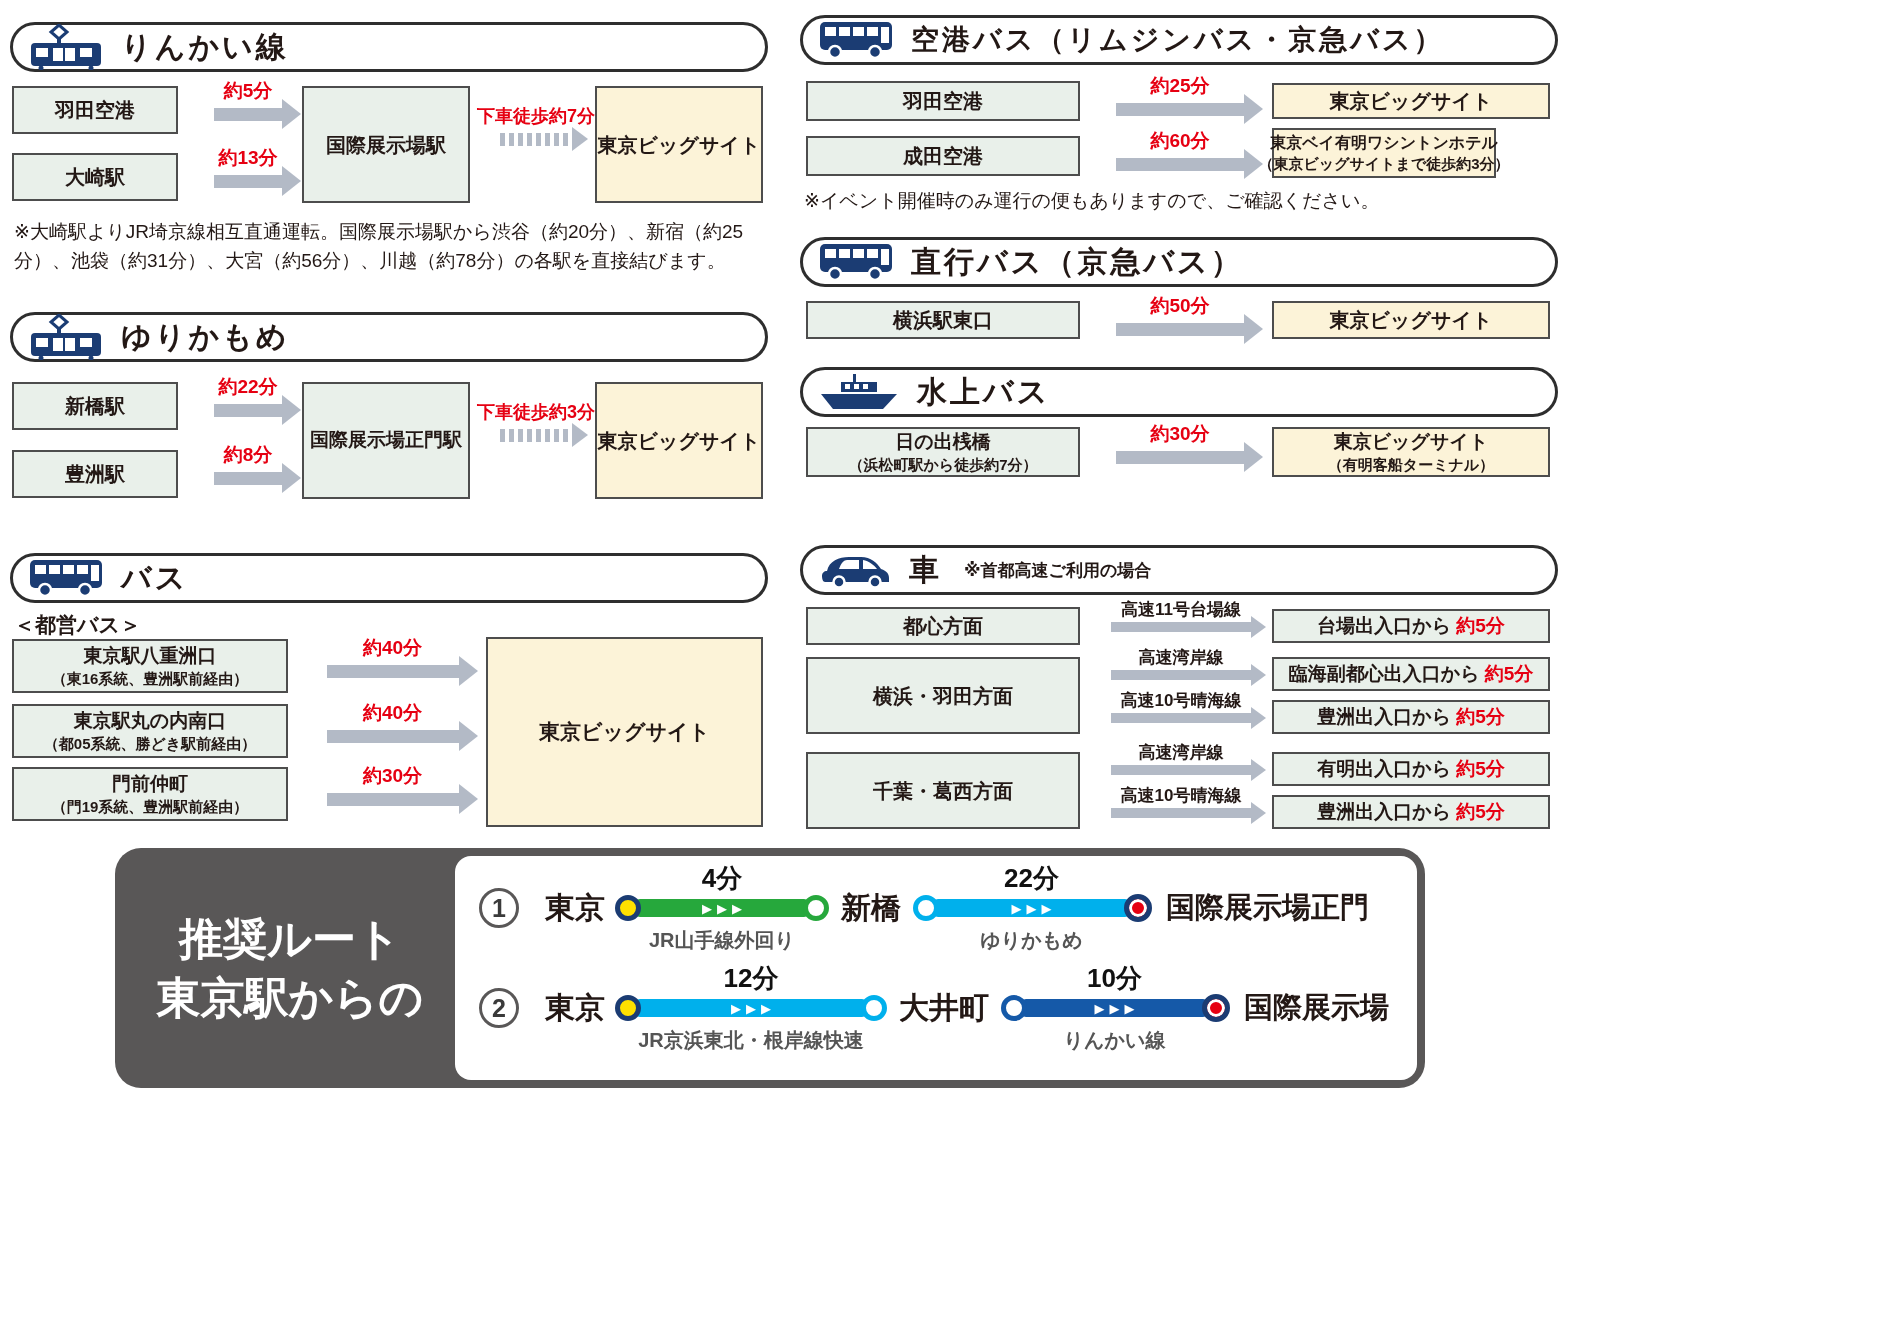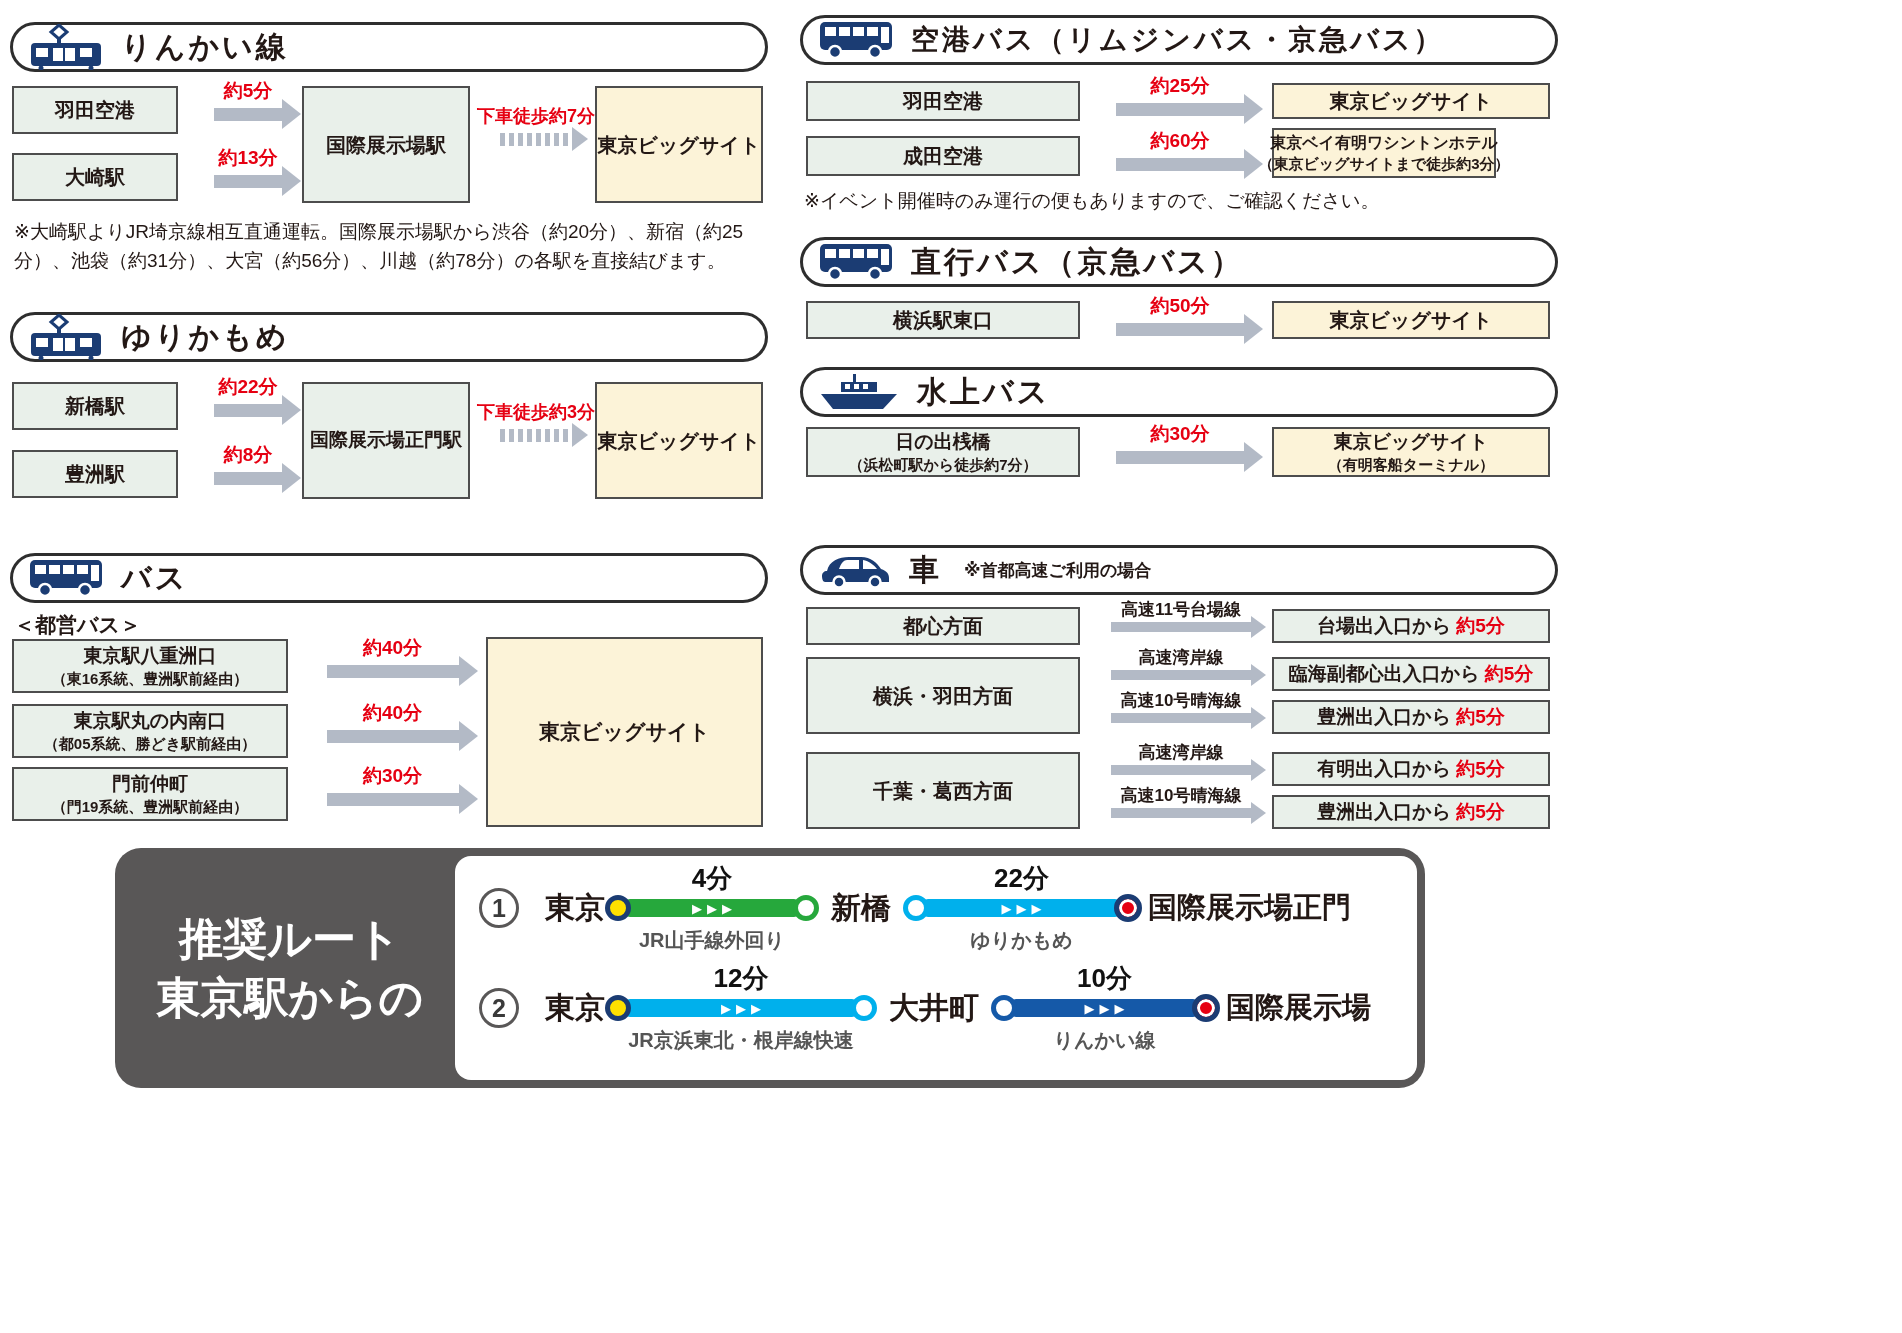--- a/index.html
+++ b/index.html
@@ -42,23 +42,23 @@
   .ex-m{font-size:19px;font-weight:bold;color:#e60012;white-space:nowrap}
   
   #panel{position:absolute;left:115px;top:848px;width:1310px;height:240px;background:#595757;border-radius:26px}
   #panel .ptitle{position:absolute;left:10px;top:0;width:330px;height:100%;display:flex;flex-direction:column;
        align-items:center;justify-content:center;color:#fff;font-size:44px;font-weight:bold;line-height:1.35}
   #panel .inner{position:absolute;top:8px;right:8px;bottom:8px;width:962px;background:#fff;border-radius:16px}
   .rte{position:absolute;left:24px;height:96px;display:flex;align-items:center}
   .numc{flex:none;width:40px;height:40px;border:3px solid #595757;border-radius:50%;display:flex;align-items:center;
        justify-content:center;font-size:25px;font-weight:bold;color:#3a3a3a;margin-right:16px}
   .st{font-size:30px;font-weight:bold;white-space:nowrap}
-  .st.start{margin:0 0 0 10px}
+  .st.start{margin:0 10px 0 10px}
   .st.mid{margin:0 12px}
-  .st.end{margin-left:6px;font-size:29px}
+  .st.end{margin-left:14px;font-size:29px}
   .dot{position:relative;z-index:2;border-radius:50%;flex:none}
   .dot.y{width:26px;height:26px;background:#ffe100;border:5px solid #1b3c73}
   .dot.w{width:26px;height:26px;background:#fff}
   .dot.w.ring-green{border:5px solid #26a83c}
   .dot.w.ring-lblue{border:5px solid #00b0ec}
   .dot.w.ring-dblue{border:5px solid #1559a8}
   .dot.e{width:28px;height:28px;background:#e60012;border:5px solid #1b3c73;box-shadow:inset 0 0 0 3px #fff}
   .seg{position:relative;height:18px;margin:0 -10px;z-index:1;flex:none}
   .bg-green{background:#26a83c}.bg-lblue{background:#00b0ec}.bg-dblue{background:#1559a8}
   .seg .bar{position:absolute;left:0;right:0;top:0;bottom:0;border-radius:9px;display:flex;align-items:center;justify-content:center}

